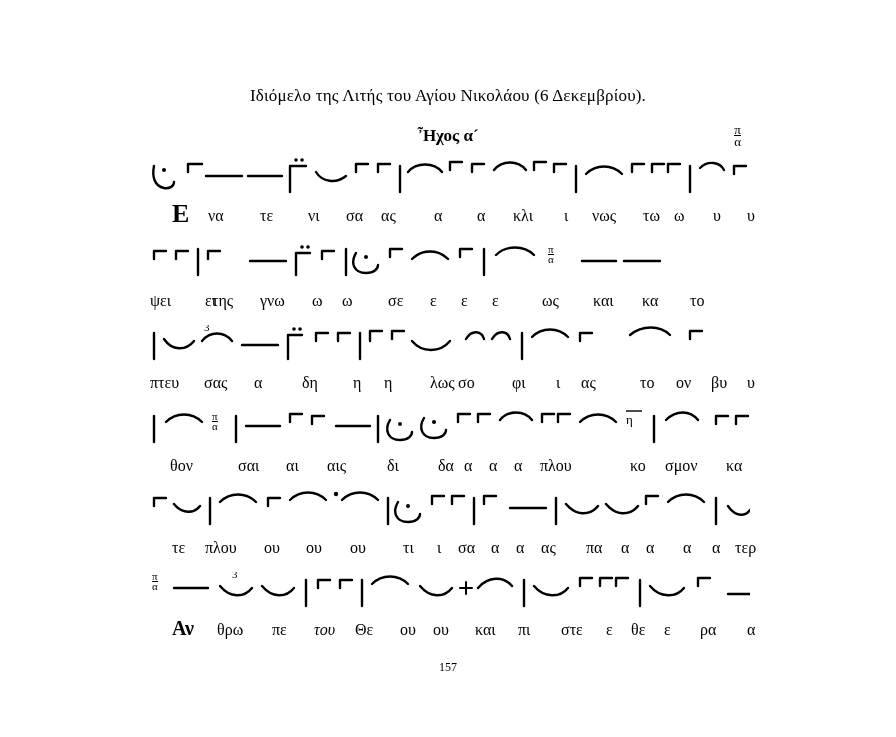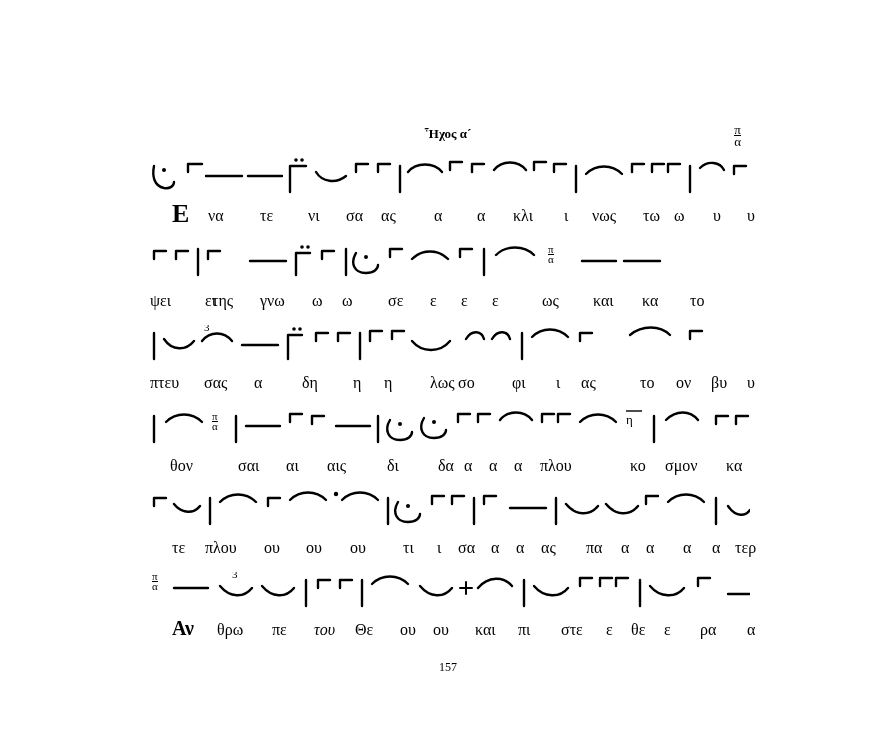--- a/index.html
+++ b/index.html
@@ -32,21 +32,21 @@
     font-family: "Liberation Serif", serif;
     letter-spacing: 0.2px;
   }
 
   .mode-line {
     position: absolute;
     top: 126px;
     left: 0;
     width: 896px;
     text-align: center;
-    font-size: 13px;
+    font-size: 17px;
     font-weight: bold;
     font-family: "Liberation Serif", serif;
   }
 
   .martyria-top {
     position: absolute;
     top: 124px;
     right: 155px;
     font-size: 13px;
     line-height: 11px;
@@ -112,20 +112,21 @@
     transform: translateY(-2px);
   }
   .mart-inline .num { display: block; }
   .mart-inline .den { display: block; border-top: 1px solid #000; }
 </style>
 </head>
 <body>
 
 <div class="page">
 
+  <div class="title">Ιδιόμελο της Λιτής του Αγίου Νικολάου (6 Δεκεμβρίου).</div>
 
   <div class="mode-line">Ἦχος α´</div>
 
   <div class="martyria-top">
     <span class="num">π</span>
     <span class="den">α</span>
   </div>
 
   <div class="staff" style="top:158px;">
     <svg class="neume-row" viewBox="0 0 600 46" width="600" height="46">

